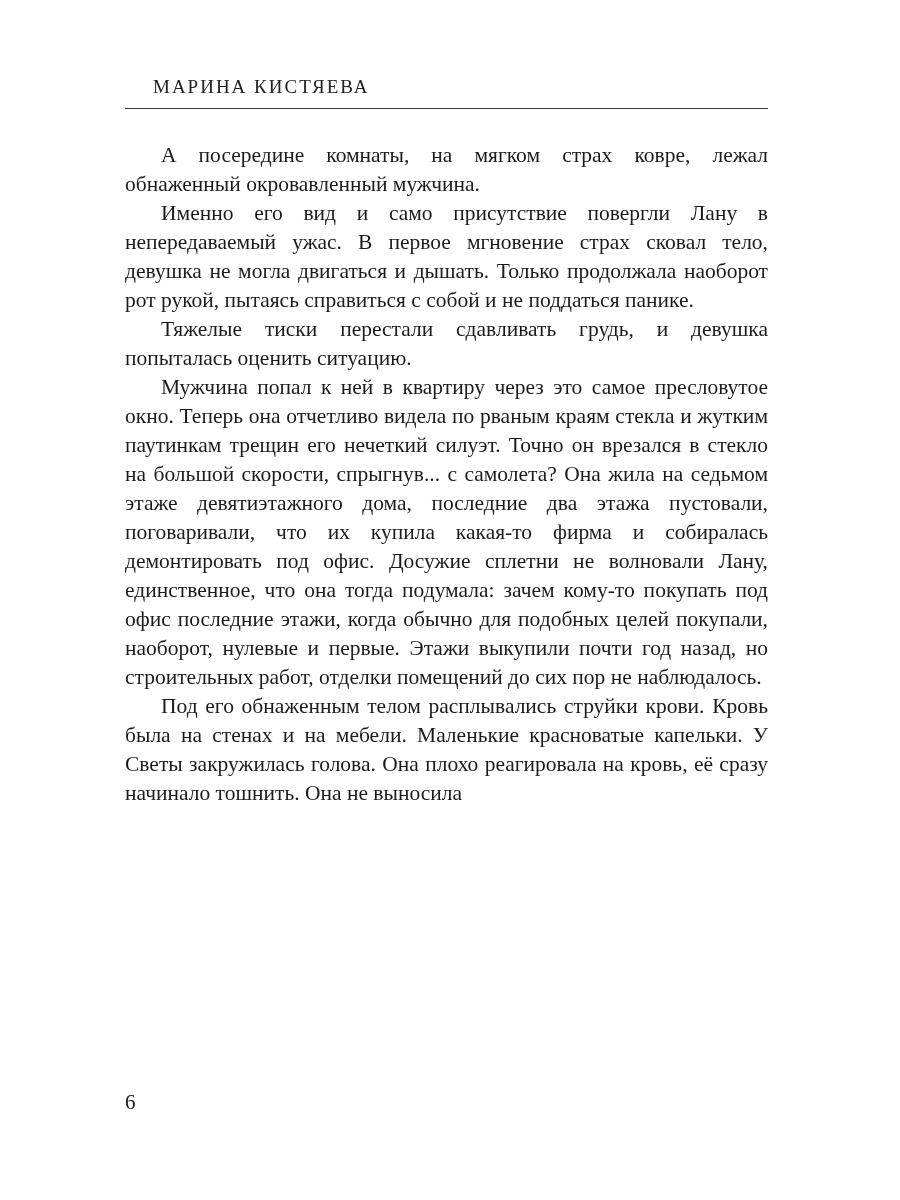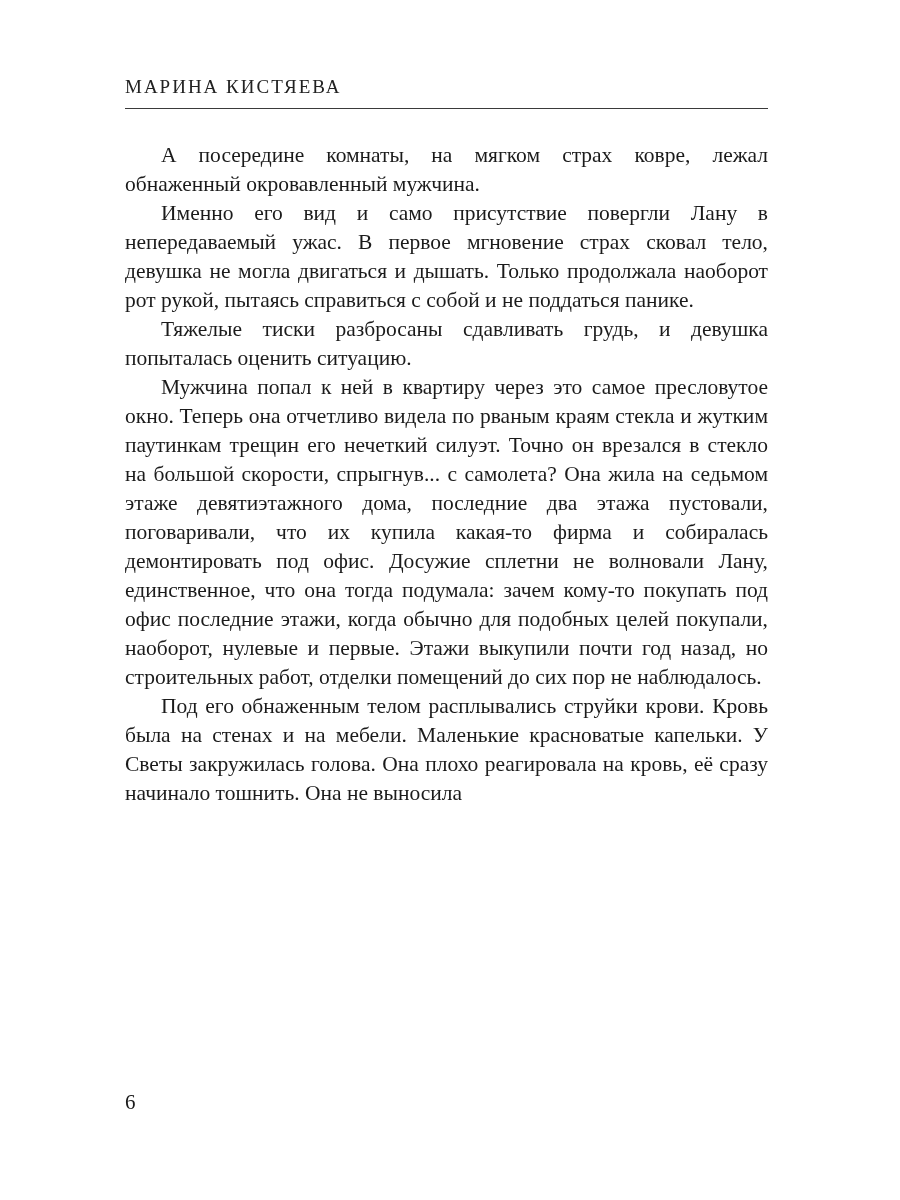--- a/index.html
+++ b/index.html
@@ -16,20 +16,21 @@
     font-family: "Liberation Serif", "DejaVu Serif", serif;
     box-sizing: border-box;
     padding: 76px 132px 0 125px;
     overflow: hidden;
   }
   .running-head {
     font-size: 19px;
     letter-spacing: 2px;
     color: #222222;
     padding-bottom: 10px;
+    margin-left: 28px;
   }
   .head-rule {
     border: 0;
     border-top: 1.5px solid #3a3a3a;
     margin: 0 0 0 0;
   }
   .body-text {
     margin-top: 32px;
     font-size: 21.5px;
     line-height: 29px;
@@ -55,21 +56,21 @@
 <div class="page">
 
   <header>
     <div class="running-head">МАРИНА КИСТЯЕВА</div>
     <hr class="head-rule">
   </header>
 
   <main class="body-text">
     <p>А посередине комнаты, на мягком страх ковре, лежал обнаженный окровавленный мужчина.</p>
     <p>Именно его вид и само присутствие повергли Лану в непередаваемый ужас. В первое мгновение страх сковал тело, девушка не могла двигаться и дышать. Только продолжала наоборот рот рукой, пытаясь справиться с собой и не поддаться панике.</p>
-    <p>Тяжелые тиски разбросаны сдавливать грудь, и девушка попыталась оценить ситуацию.</p>
+    <p>Тяжелые тиски перестали сдавливать грудь, и девушка попыталась оценить ситуацию.</p>
     <p>Мужчина попал к ней в квартиру через это самое пресловутое окно. Теперь она отчетливо видела по рваным краям стекла и жутким паутинкам трещин его нечеткий силуэт. Точно он врезался в стекло на большой скорости, спрыгнув... с самолета? Она жила на седьмом этаже девятиэтажного дома, последние два этажа пустовали, поговаривали, что их купила какая-то фирма и собиралась демонтировать под офис. Досужие сплетни не волновали Лану, единственное, что она тогда подумала: зачем кому-то покупать под офис последние этажи, когда обычно для подобных целей покупали, наоборот, нулевые и первые. Этажи выкупили почти год назад, но строительных работ, отделки помещений до сих пор не наблюдалось.</p>
     <p>Под его обнаженным телом расплывались струйки крови. Кровь была на стенах и на мебели. Маленькие красноватые капельки. У Светы закружилась голова. Она плохо реагировала на кровь, её сразу начинало тошнить. Она не выносила</p>
   </main>
 
   <footer class="page-footer">
     <span>6</span>
   </footer>
 
 </div>
 

